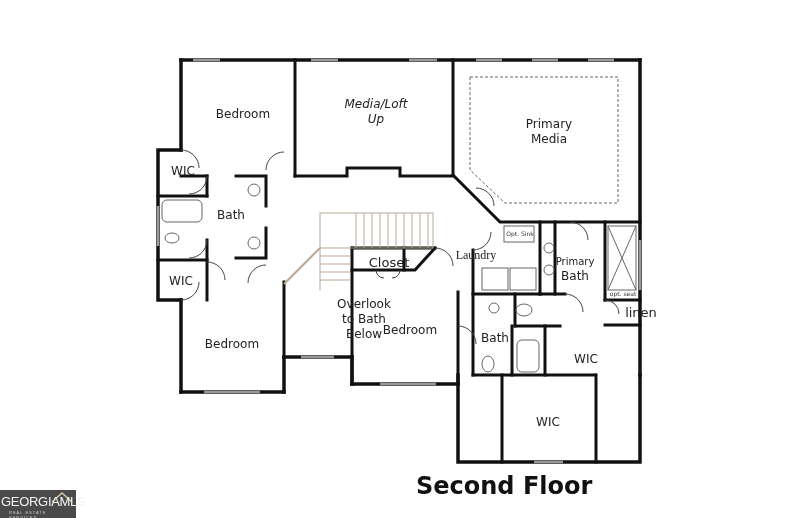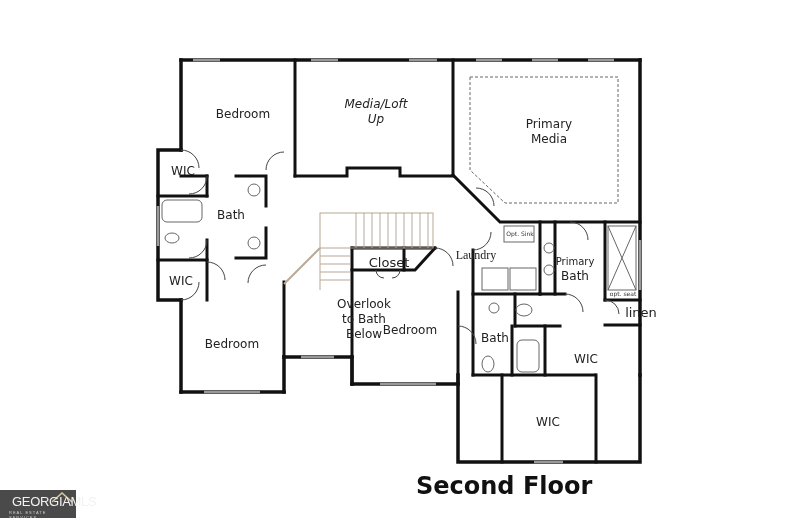--- a/index.html
+++ b/index.html
@@ -4,21 +4,21 @@
 <style>
   html, body { margin:0; padding:0; background:#ffffff; }
   body { width:800px; height:518px; position:relative; overflow:hidden; font-family:"DejaVu Sans", sans-serif; }
   #plan { position:absolute; left:0; top:0; width:800px; height:518px; }
   .lbl { position:absolute; font-family:"DejaVu Sans", sans-serif; color:#222; text-align:center; line-height:1.25; white-space:nowrap; transform:translate(-50%,-50%); }
   .lbl-md { font-size:12px; }
   .lbl-sm { font-size:13px; }
   .lbl-xs { font-size:6px; color:#333; }
   .title { position:absolute; left:416px; top:472px; font-family:"DejaVu Sans", sans-serif; font-weight:bold; font-size:24px; color:#111; letter-spacing:0px; }
   .logo { position:absolute; left:0; top:490px; width:76px; height:28px; background:#4a4a4a; }
-  .logo-main { position:absolute; left:12px; top:4px; font-family:"Liberation Sans", sans-serif; font-size:13px; color:#f2f2f2; letter-spacing:-0.3px; }
+  .logo-main { position:absolute; left:1px; top:4px; font-family:"Liberation Sans", sans-serif; font-size:13px; color:#f2f2f2; letter-spacing:-0.3px; }
   .logo-sub { position:absolute; left:9px; top:20px; font-family:"Liberation Sans", sans-serif; font-size:4px; color:#cfcfcf; letter-spacing:1px; }
 </style>
 </head>
 <body>
 
 <svg id="plan" viewBox="0 0 800 518" xmlns="http://www.w3.org/2000/svg">
   <g fill="none" stroke="#111" stroke-width="3.5" stroke-linecap="square">
 
     <line x1="181" y1="60" x2="640" y2="60"></line>
 

